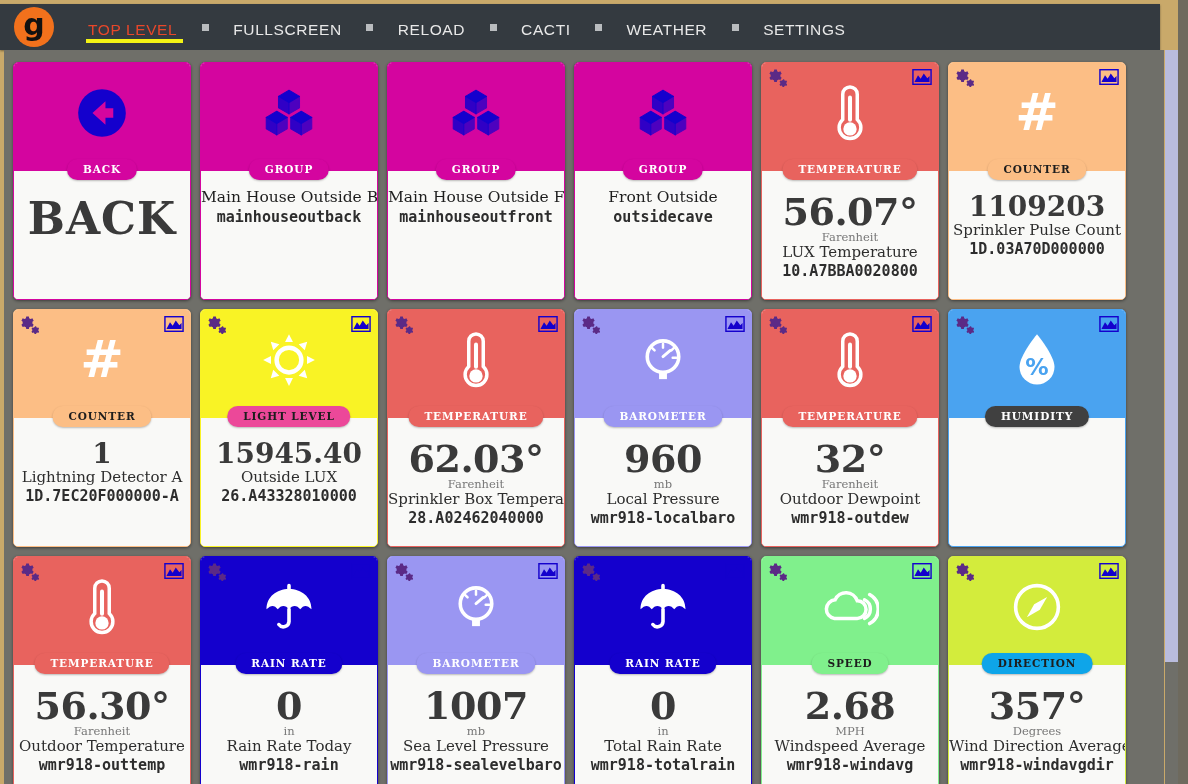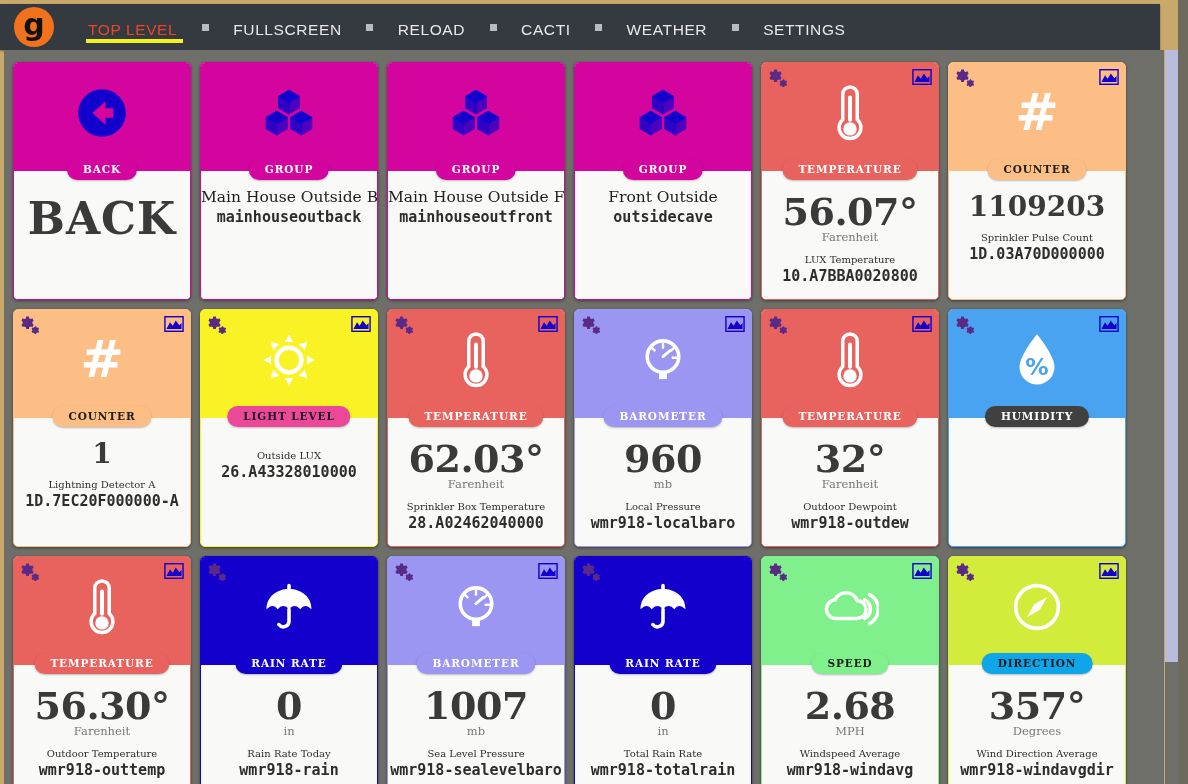--- a/index.html
+++ b/index.html
@@ -88,22 +88,22 @@
     font-family: "DejaVu Serif", serif; font-weight: bold;
     font-size: 38px; color: #3a3a3a; line-height: 1.02;
     white-space: nowrap; letter-spacing: -.5px;
   }
   .big-value.small { font-size: 28px; letter-spacing: 0; }
   .unit {
     font-family: "DejaVu Serif", serif; font-size: 11.5px;
     color: #777; margin-top: -2px;
   }
   .sensor-name {
-    font-family: "DejaVu Serif", serif; font-size: 10px; color: #2d2d2d;
-    margin-top: 10px; white-space: nowrap; line-height: 1.1;
+    font-family: "DejaVu Serif", serif; font-size: 15px; color: #2d2d2d;
+    margin-top: 0; white-space: nowrap; line-height: 1.1;
   }
   .sensor-id {
     font-family: "DejaVu Sans Mono", "Liberation Mono", monospace;
     font-weight: bold; font-size: 15px; color: #2d2d2d; margin-top: 2px;
     white-space: nowrap;
   }
 
   
   .card.group .card-body { padding-top: 18px; }
   .group-title {
@@ -358,20 +358,21 @@
                   <path d="M7.8 7.8 l7.6 2.2 l-5.4 5.4 Z"></path>
                   <path d="M40.2 40.2 l-7.6 -2.2 l5.4 -5.4 Z"></path>
                   <path d="M40.2 7.8 l-2.2 7.6 l-5.4 -5.4 Z"></path>
                   <path d="M7.8 40.2 l2.2 -7.6 l5.4 5.4 Z"></path>
                 </g>
               </svg>
             </div>
           </div>
           <div class="badge dark-text" style="background: #ec4899;">LIGHT LEVEL</div>
           <div class="card-body">
+            <div class="big-value small">15945.40</div>
             <div class="sensor-name">Outside LUX</div>
             <div class="sensor-id">26.A43328010000</div>
           </div>
         </div>
         <div class="card" style="border-color: rgb(232, 99, 94);">
           <div class="card-head" style="background: rgb(232, 99, 94);">
             <span class="gear-ic"><svg viewBox="0 0 24 22" width="20" height="18">
                 <g fill="#5b2a86">
                   <path d="M9 0.5 l1.6 0 l.4 2.1 a6.3 6.3 0 0 1 1.9 1.1 l2-.8 l1.6 2.8 l-1.6 1.4 a6.3 6.3 0 0 1 0 2.2 l1.6 1.4 l-1.6 2.8 l-2-.8 a6.3 6.3 0 0 1 -1.9 1.1 l-.4 2.1 l-3.2 0 l-.4-2.1 a6.3 6.3 0 0 1 -1.9-1.1 l-2 .8 l-1.6-2.8 l1.6-1.4 a6.3 6.3 0 0 1 0-2.2 l-1.6-1.4 l1.6-2.8 l2 .8 a6.3 6.3 0 0 1 1.9-1.1 l.4-2.1 z"></path>
                   <circle cx="9.6" cy="8.1" r="2.7" fill="#fff" fill-opacity=".0"></circle>

